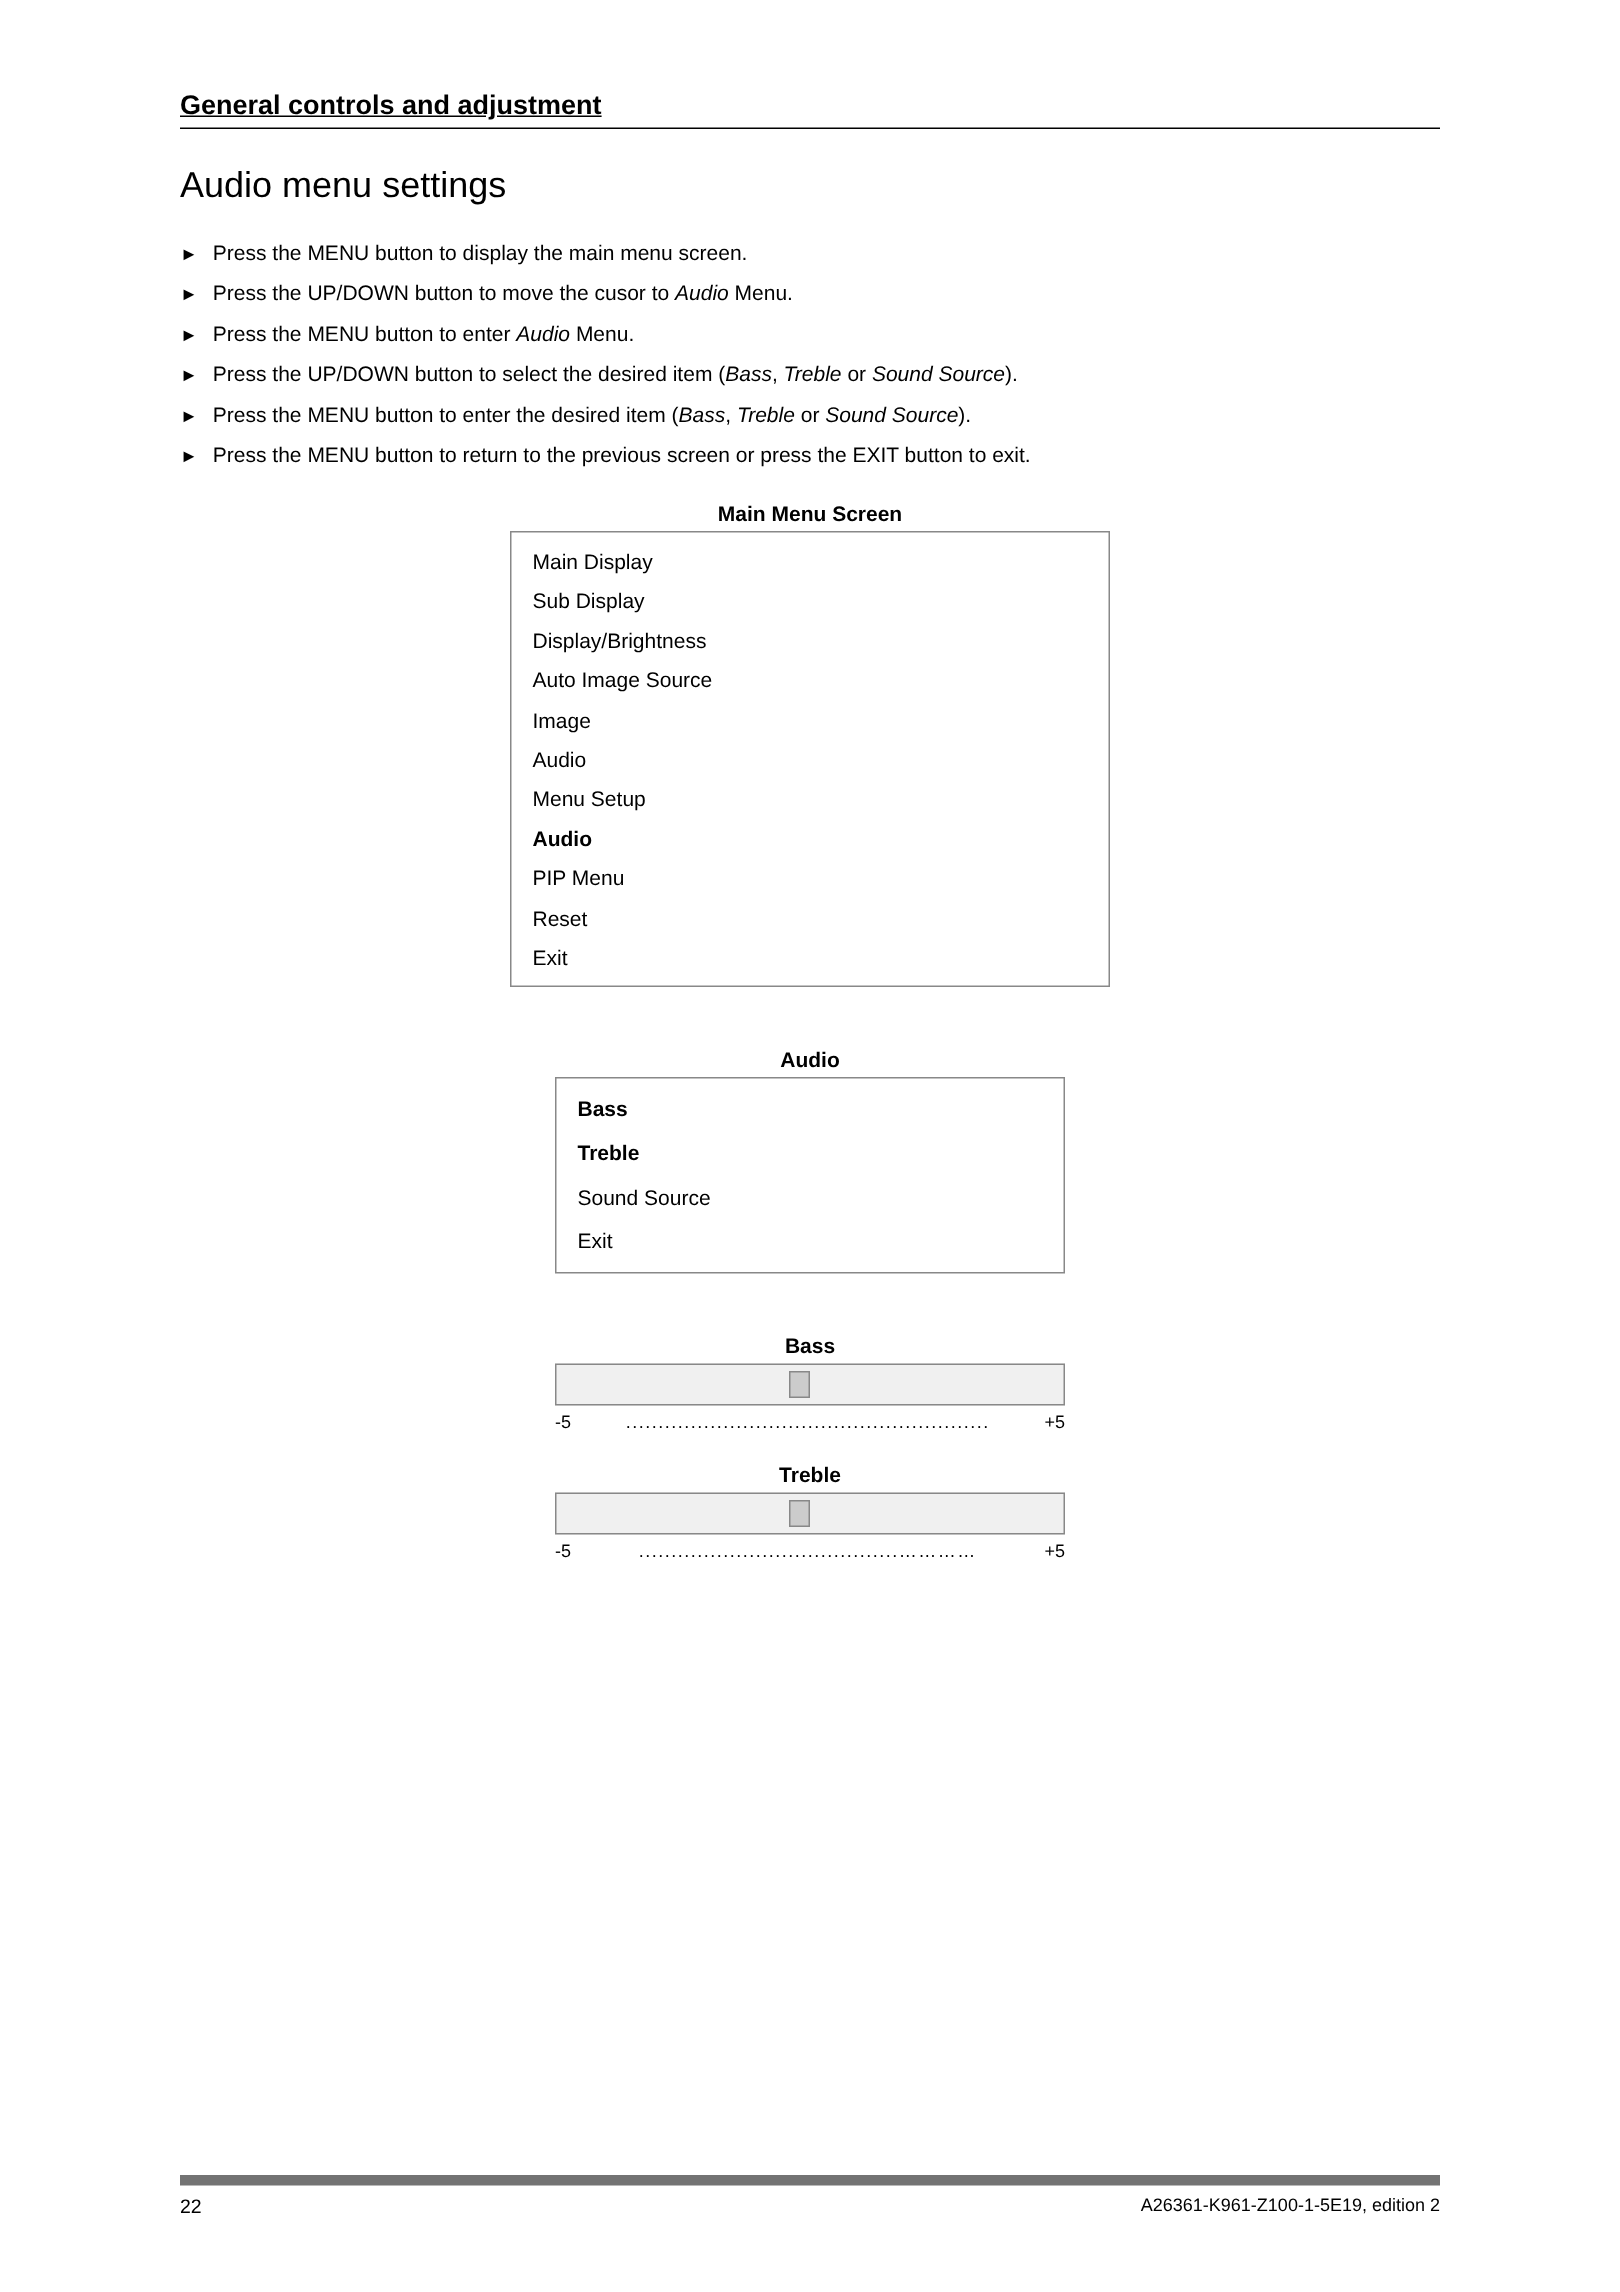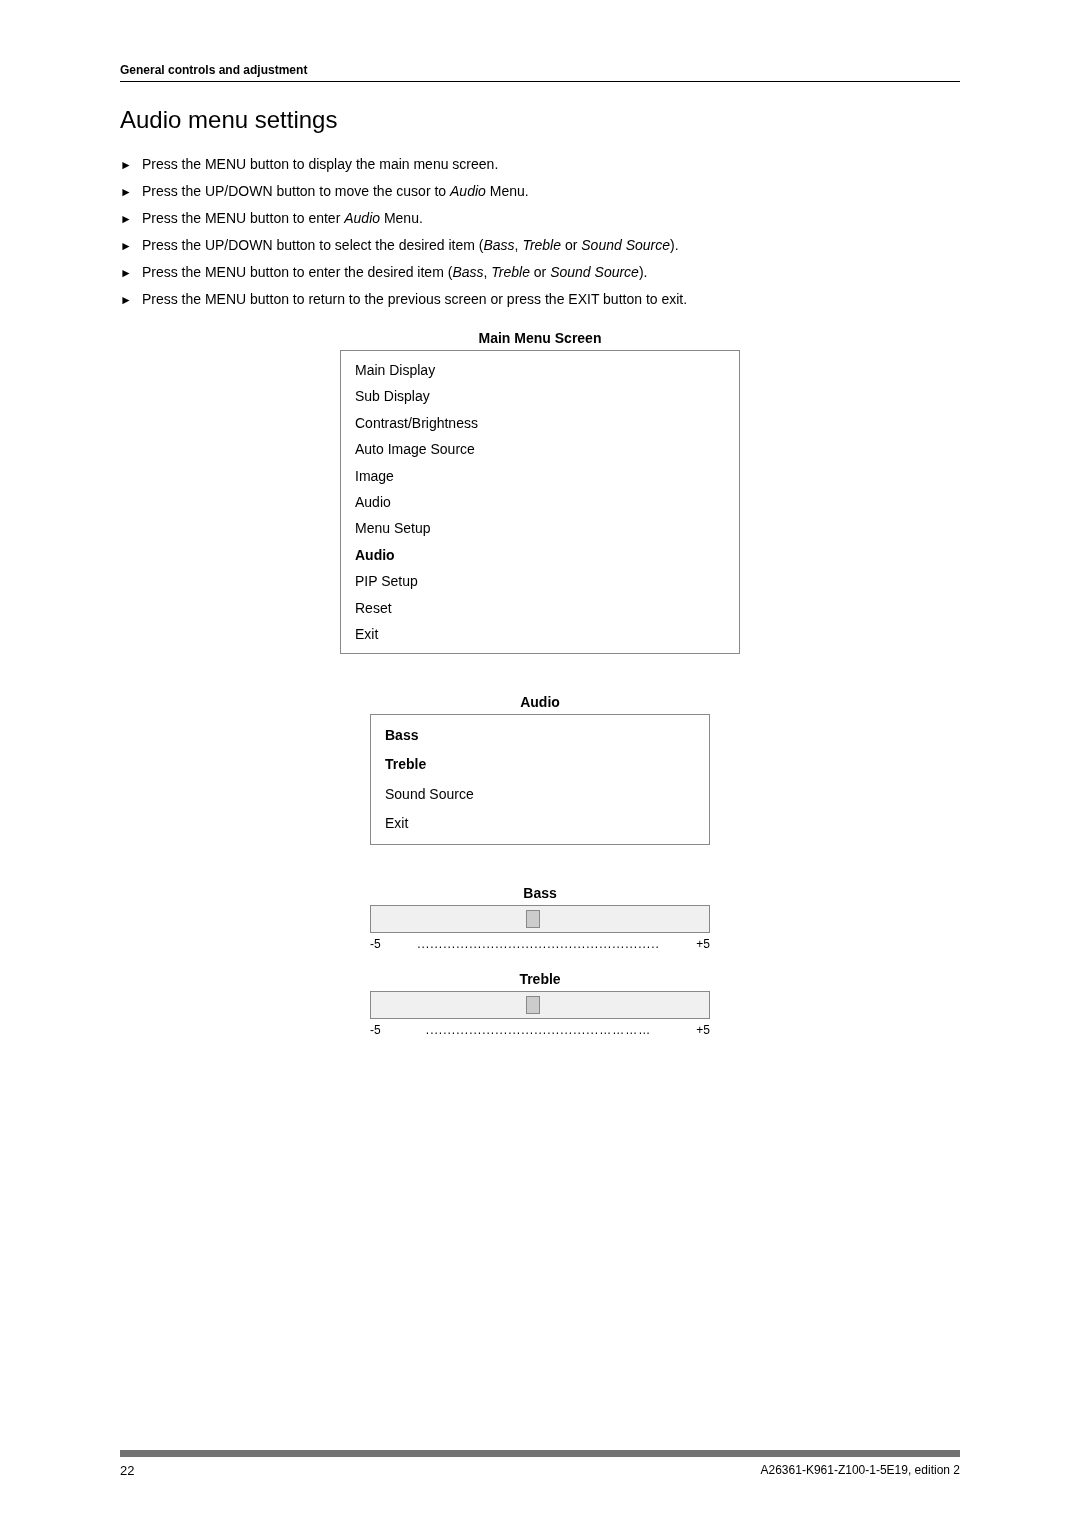--- a/index.html
+++ b/index.html
@@ -24,22 +24,23 @@
       position: relative;
     }
 
     .section-header {
       border-bottom: 1.5px solid #000;
       padding-bottom: 4px;
       margin-bottom: 24px;
     }
 
     .section-header-text {
-      font-size: 12px;
-      font-weight: bold;
+      font-size: 18px;
+      font-weight: bold;
+      text-decoration: underline;
     }
 
     .page-title {
       font-size: 24px;
       font-weight: normal;
       margin-bottom: 20px;
     }
 
     .bullet-list {
       list-style: none;
@@ -227,27 +228,27 @@
     </li>
   </ul>
 
   <div class="menus-area">
 
     <div class="menu-centered">
       <div class="screen-label">Main Menu Screen</div>
       <div class="menu-box">
         <div class="menu-box-item">Main Display</div>
         <div class="menu-box-item">Sub Display</div>
-        <div class="menu-box-item">Contrast/Brightness</div>
+        <div class="menu-box-item">Display/Brightness</div>
         <div class="menu-box-item">Auto Image Source</div>
         <div class="menu-box-item">Image</div>
         <div class="menu-box-item">Audio</div>
         <div class="menu-box-item">Menu Setup</div>
         <div class="menu-box-item bold"><strong>Audio</strong></div>
-        <div class="menu-box-item">PIP Setup</div>
+        <div class="menu-box-item">PIP Menu</div>
         <div class="menu-box-item">Reset</div>
         <div class="menu-box-item">Exit</div>
       </div>
     </div>
 
     <div class="menu-centered">
       <div class="screen-label">Audio</div>
       <div class="audio-menu-box">
         <div class="menu-box-item bold"><strong>Bass</strong></div>
         <div class="menu-box-item bold"><strong>Treble</strong></div>

